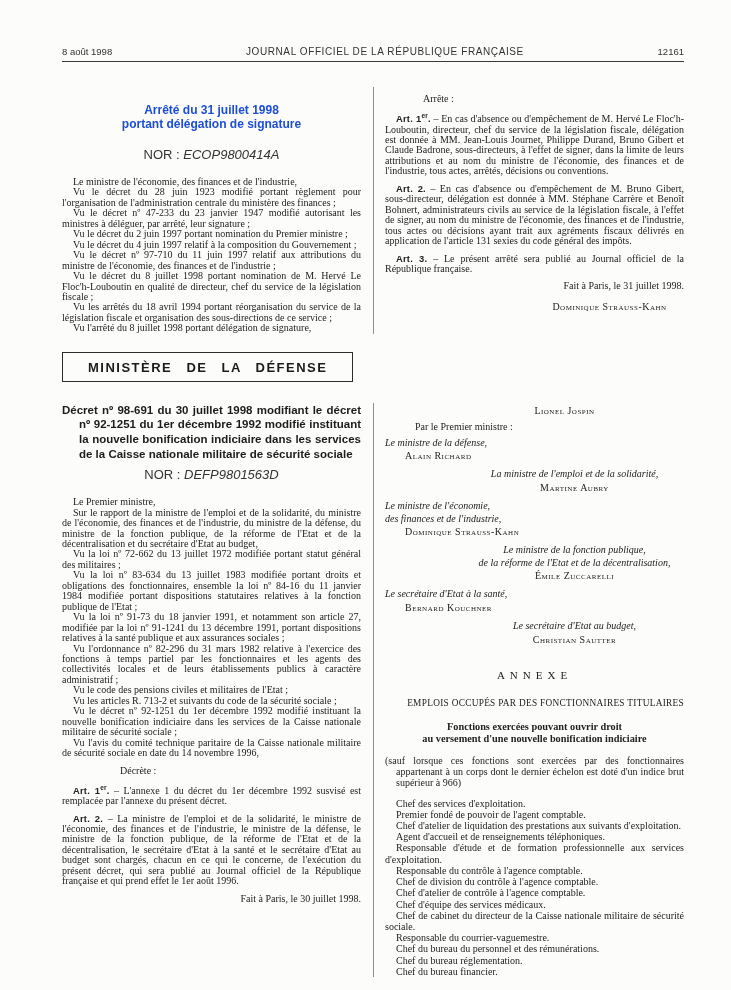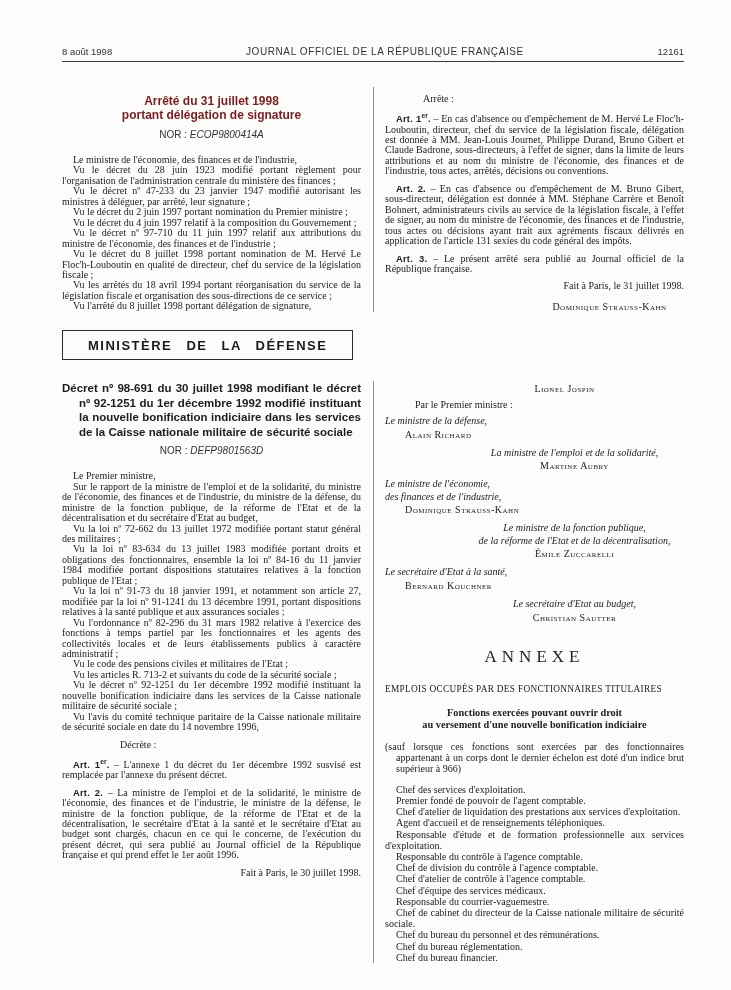--- a/index.html
+++ b/index.html
@@ -18,24 +18,24 @@
   
   .two-col { display:flex; align-items:stretch; }
   .sec-top { margin-top:25px; }
   .sec-bottom { margin-top:0; }
   .col { width:50%; box-sizing:border-box; }
   .col-left  { padding-right:12px; }
   .col-right { border-left:1px solid #8f8f8c; padding-left:11px; }
 
   
   .doc-title { font-family:"Liberation Sans", sans-serif; font-weight:bold;
-    font-size:12px; line-height:14px; text-align:center; margin:7px; color:#7f1d1d; }
+    font-size:12px; line-height:14px; text-align:center; margin:16px; color:#1d4ed8; }
   .t-line { display:block; }
   .nor { text-align:center; font-family:"Liberation Sans", sans-serif;
-    font-size:10px; margin:6px 0 15px 0; color:#333; }
+    font-size:13px; margin:6px 0 15px 0; color:#333; }
   .nor i { font-style:italic; }
 
   .decret-title { font-family:"Liberation Sans", sans-serif; font-weight:bold;
     font-size:11.5px; line-height:14.6px; text-align:justify;
     padding-left:17px; text-indent:-17px; margin:0; color:#1c1c1c; }
 
   
   .bp { font-size:10px; line-height:10.45px; text-align:justify;
     text-indent:11px; margin:0; }
   .art { margin-top:7px; }
@@ -52,23 +52,23 @@
   .sig-sk { text-align:center; padding-left:150px; margin-top:9px; }
   .sig-pm { text-align:center; padding-left:60px; margin:2px 0 5px 0; }
   .sig-intro { font-size:10px; margin:0 0 4px 30px; }
   .sig-role { font-style:italic; font-size:10px; line-height:12.6px; margin:0; }
   .sig-block { margin:5px 0 7px 0; }
   .sb-left .sig-name { margin:1px 0 0 20px; }
   .sb-right { text-align:center; padding-left:80px; }
   .sb-right .sig-name { margin-top:1px; }
 
   
-  .annexe-title { font-weight:normal; text-align:center; font-size:17px;
+  .annexe-title { font-weight:normal; text-align:center; font-size:11px;
     letter-spacing:5px; margin:24px 0 11px 0; }
-  .annexe-sub { text-align:left; font-size:9.3px; letter-spacing:.3px; margin:17px 0 13px 0; }
+  .annexe-sub { text-align:right; font-size:9.3px; letter-spacing:.3px; margin:17px 0 13px 0; }
   .annexe-head { text-align:center; font-weight:bold; font-size:10.3px;
     line-height:12.2px; margin:0 0 11px 0; }
   .annexe-note { font-size:10px; line-height:10.9px; text-align:justify;
     padding-left:11px; text-indent:-11px; margin:0 0 9px 0; }
   .annexe-item { font-size:10px; line-height:11.2px; text-align:justify;
     text-indent:11px; margin:0; }
 
   
   .banner-row { text-align:left; margin:18px 0 21px 0; }
   .banner { display:inline-block; border:1.5px solid #2c2c2c; padding:7px 25px 6px 25px;
@@ -170,28 +170,28 @@
 
       <h3 class="annexe-title">ANNEXE</h3>
       <p class="annexe-sub">EMPLOIS OCCUPÉS PAR DES FONCTIONNAIRES TITULAIRES</p>
       <p class="annexe-head">
         <span class="t-line">Fonctions exercées pouvant ouvrir droit</span>
         <span class="t-line">au versement d'une nouvelle bonification indiciaire</span>
       </p>
       <p class="annexe-note">(sauf lorsque ces fonctions sont exercées par des fonctionnaires appartenant à un corps dont le dernier échelon est doté d'un indice brut supérieur à 966)</p>
       <p class="annexe-item">Chef des services d'exploitation.</p>
       <p class="annexe-item">Premier fondé de pouvoir de l'agent comptable.</p>
-      <p class="annexe-item">Chef d'atelier de liquidation des prestations aux services d'exploitation.</p>
+      <p class="annexe-item">Chef d'atelier de liquidation des prestations aux suivants d'exploitation.</p>
       <p class="annexe-item">Agent d'accueil et de renseignements téléphoniques.</p>
       <p class="annexe-item">Responsable d'étude et de formation professionnelle aux services d'exploitation.</p>
       <p class="annexe-item">Responsable du contrôle à l'agence comptable.</p>
       <p class="annexe-item">Chef de division du contrôle à l'agence comptable.</p>
       <p class="annexe-item">Chef d'atelier de contrôle à l'agence comptable.</p>
       <p class="annexe-item">Chef d'équipe des services médicaux.</p>
+      <p class="annexe-item">Chef de cabinet du directeur de la Caisse nationale militaire de sécurité sociale.</p>
       <p class="annexe-item">Responsable du courrier-vaguemestre.</p>
-      <p class="annexe-item">Chef de cabinet du directeur de la Caisse nationale militaire de sécurité sociale.</p>
       <p class="annexe-item">Chef du bureau du personnel et des rémunérations.</p>
       <p class="annexe-item">Chef du bureau réglementation.</p>
       <p class="annexe-item">Chef du bureau financier.</p>
     </div>
   </section>
 
 </div>
 
 </body></html>

